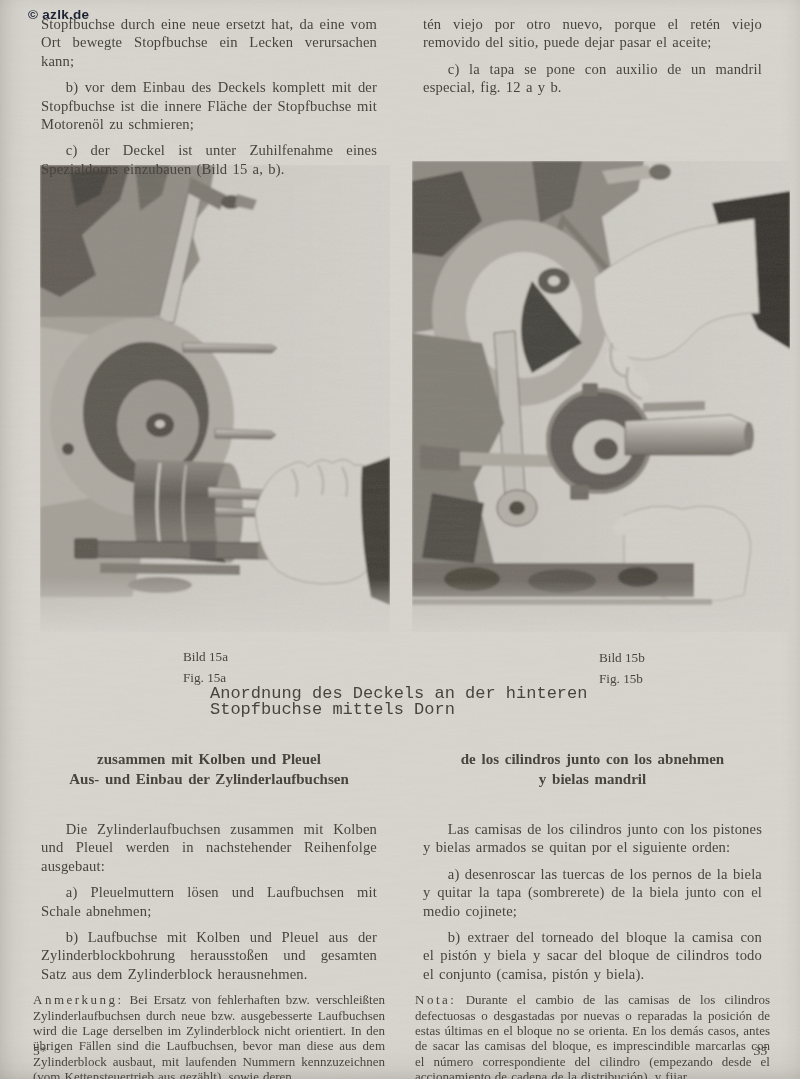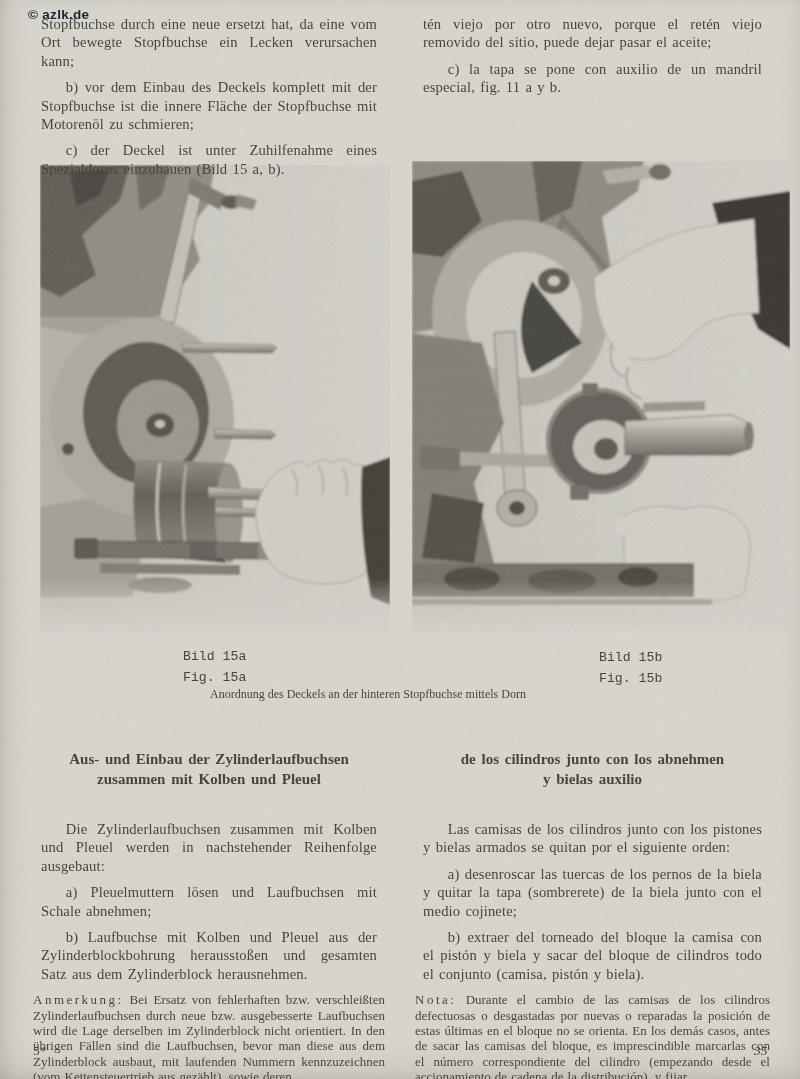--- a/index.html
+++ b/index.html
@@ -33,46 +33,46 @@
   p.ind{text-indent:1.7em;}
   .heading{font-weight:bold;font-size:15px;line-height:19.6px;text-align:center;word-spacing:2px;}
   .note{
     margin:9px 0 0 0;font-size:13px;line-height:15.4px;
     text-align:justify;word-spacing:.8px;
   }
   .notelabel{letter-spacing:2.5px;}
   .photo{position:absolute;z-index:5;}
   .photo-a{left:40px;top:165px;}
   .photo-b{left:412px;top:161px;}
-  .figlabel{position:absolute;z-index:10;font-size:13.2px;line-height:20.5px;font-family:Liberation Mono, monospace;}
+  .figlabel{position:absolute;z-index:10;font-size:13.2px;line-height:20.5px;}
   .figlabel-a{left:183px;top:647px;}
   .figlabel-b{left:599px;top:648px;}
   .figlabel div{white-space:nowrap;}
-  .caption-de{position:absolute;left:210px;top:686px;width:470px;font-size:12px;line-height:16px;z-index:10;}
+  .caption-de{position:absolute;left:210px;top:686px;width:470px;font-size:17px;line-height:16px;z-index:10;font-family:Liberation Mono, monospace;}
   .caption-es{position:absolute;left:210px;top:704px;width:388px;font-size:13.2px;line-height:15.5px;z-index:10;}
   .pagenum{position:absolute;top:1043px;font-size:13.5px;z-index:10;}
   .pagenum-left{left:33px;}
   .pagenum-right{left:754px;font-style:italic;}
 </style>
 </head>
 <body>
 
 <div class="page">
 
   <div class="watermark">© azlk.de</div>
 
   <div class="topgrid">
     <div>
       <p class="bodytxt">Stopfbuchse durch eine neue ersetzt hat, da eine vom Ort bewegte Stopfbuchse ein Lecken verursachen kann;</p>
       <p class="bodytxt ind">b) vor dem Einbau des Deckels komplett mit der Stopfbuchse ist die innere Fläche der Stopfbuchse mit Motorenöl zu schmieren;</p>
       <p class="bodytxt ind">c) der Deckel ist unter Zuhilfenahme eines Spezialdorns einzubauen (Bild 15 a, b).</p>
     </div>
     <div>
       <p class="bodytxt">tén viejo por otro nuevo, porque el retén viejo removido del sitio, puede dejar pasar el aceite;</p>
-      <p class="bodytxt ind">c) la tapa se pone con auxilio de un mandril especial, fig. 11 a y b.</p>
+      <p class="bodytxt ind">c) la tapa se pone con auxilio de un mandril especial, fig. 12 a y b.</p>
     </div>
   </div>
 
   <div class="photo photo-a">
     <svg width="350" height="467" viewBox="0 0 350 467" xmlns="http://www.w3.org/2000/svg">
       <defs>
         <linearGradient id="abg" x1="0" y1="0" x2="1" y2="0">
           <stop offset="0" stop-color="#c3c0b9"></stop>
             <stop offset="0.5" stop-color="#d3d0ca"></stop>
             <stop offset="1" stop-color="#d9d6d0"></stop>
@@ -221,26 +221,26 @@
   </div>
   <div class="figlabel figlabel-b">
     <div>Bild 15b</div>
     <div>Fig. 15b</div>
   </div>
 
   <div class="caption-de">Anordnung des Deckels an der hinteren Stopfbuchse mittels Dorn</div>
 
   <div class="headgrid">
     <div class="heading">
+      <div>zusammen mit Kolben und Pleuel</div>
       <div>Aus- und Einbau der Zylinderlaufbuchsen</div>
-      <div>zusammen mit Kolben und Pleuel</div>
     </div>
     <div class="heading">
       <div>de los cilindros junto con los abnehmen</div>
-      <div>y bielas auxilio</div>
+      <div>y bielas mandril</div>
     </div>
   </div>
 
   <div class="bodygrid">
     <div>
       <p class="bodytxt ind">Die Zylinderlaufbuchsen zusammen mit Kolben und Pleuel werden in nachstehender Reihenfolge ausgebaut:</p>
       <p class="bodytxt ind">a) Pleuelmuttern lösen und Laufbuchsen mit Schale abnehmen;</p>
       <p class="bodytxt ind">b) Laufbuchse mit Kolben und Pleuel aus der Zylinderblockbohrung herausstoßen und gesamten Satz aus dem Zylinderblock herausnehmen.</p>
       <p class="note">
         <span class="notelabel">Anmerkung:</span>

